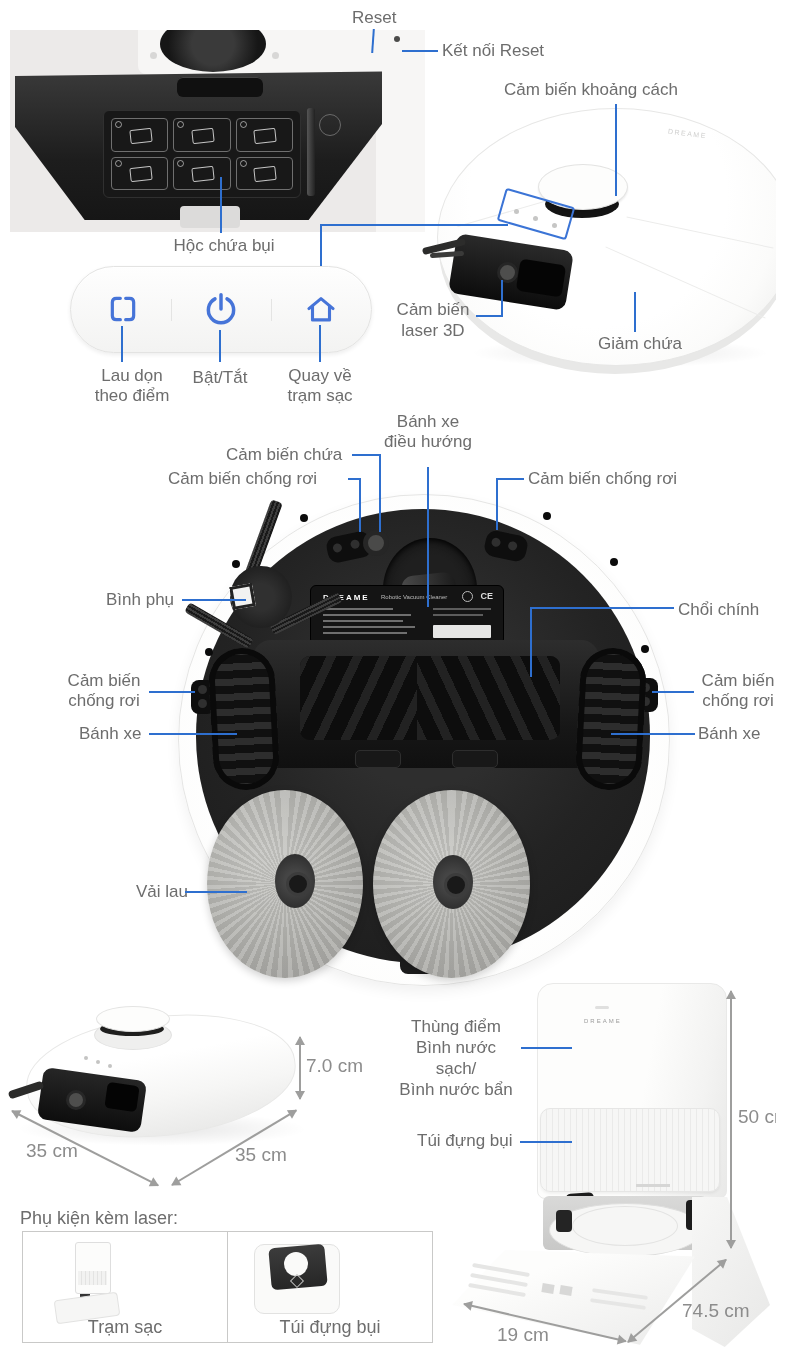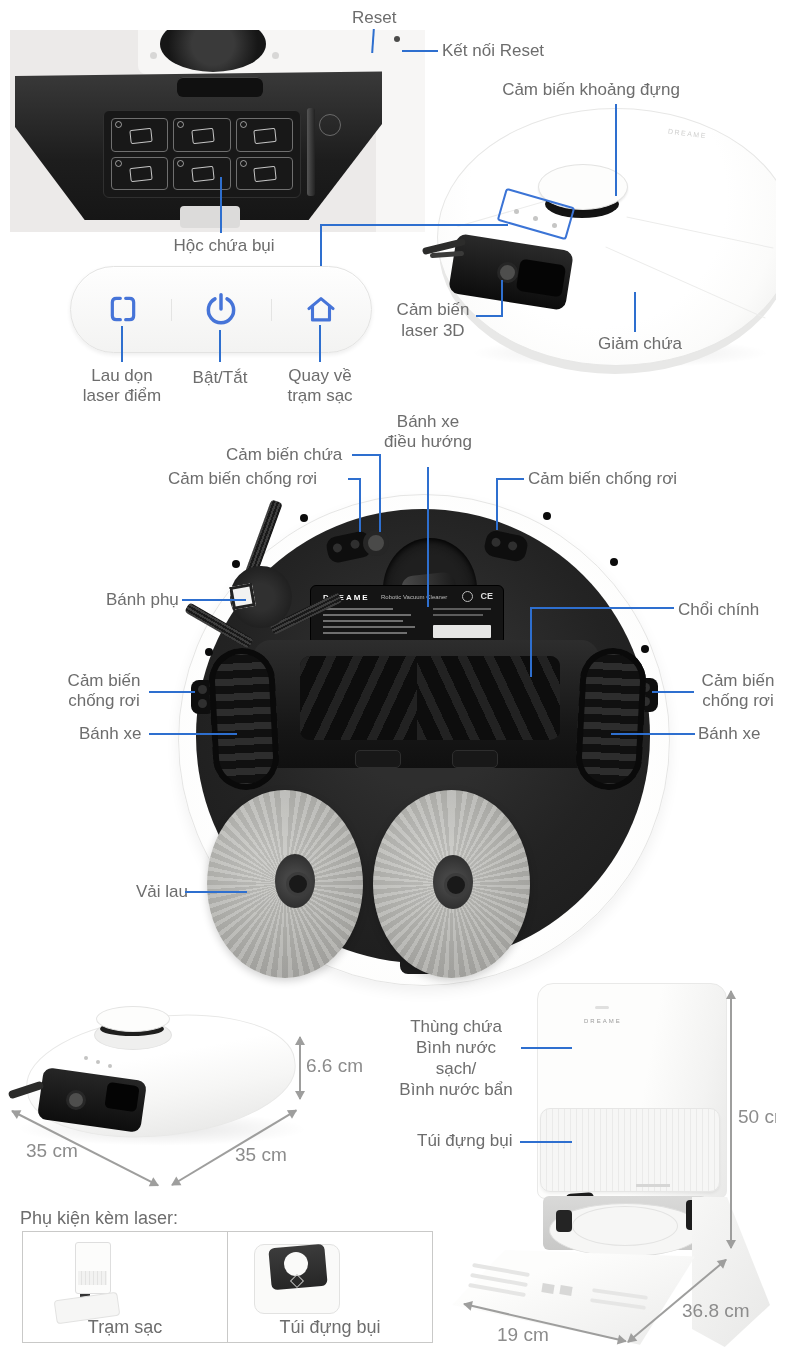--- a/index.html
+++ b/index.html
@@ -168,21 +168,21 @@
   <div class="dot" style="left:533px;top:216px;width:5px;height:5px;background:#c6c6c5"></div>
   <div class="dot" style="left:552px;top:223px;width:5px;height:5px;background:#c6c6c5"></div>
   <div class="bluebox" style="left:500px;top:197px;width:68px;height:30px;transform:rotate(16deg);border-radius:3px"></div>
   <div class="abs" style="left:452px;top:242px;width:118px;height:60px;transform:rotate(9deg);background:linear-gradient(180deg,#2a2a2a,#0c0c0c);border-radius:10px"></div>
   <div class="abs" style="left:518px;top:262px;width:46px;height:32px;transform:rotate(9deg);background:#050505;border-radius:6px"></div>
   <div class="dot" style="left:497px;top:262px;width:15px;height:15px;background:#4e4e4d;border:3px solid #262626"></div>
   <div class="abs" style="left:422px;top:243px;width:44px;height:7px;transform:rotate(-14deg);background:#2c2c2b;border-radius:4px"></div>
   <div class="abs" style="left:430px;top:252px;width:34px;height:5px;transform:rotate(-4deg);background:#3a3a39;border-radius:3px"></div>
   <div class="abs" style="left:786px;top:276px;width:14px;height:26px;transform:rotate(10deg);background:#1b1b1a;border-radius:3px"></div>
 
-  <div class="lbl c" style="left:496px;top:80px;width:190px">Cảm biến khoảng đựng</div>
+  <div class="lbl c" style="left:496px;top:80px;width:190px">Cảm biến khoảng cách</div>
   <div class="ln lnv" style="left:615px;top:104px;height:92px"></div>
 
   <div class="lbl c" style="left:386px;top:299px;width:94px;line-height:21px">
     <span>Cảm biến</span><br>
     <span>laser 3D</span>
   </div>
   <div class="ln lnh" style="left:476px;top:315px;width:27px"></div>
   <div class="ln lnv" style="left:501px;top:280px;height:37px"></div>
 
   <div class="lbl c" style="left:590px;top:334px;width:100px">Giảm chứa</div>
@@ -205,23 +205,23 @@
       <path d="M8.2 5.6 A8 8 0 1 0 15.8 5.6"></path>
     </svg>
     <svg class="abs" style="left:233px;top:26px" width="34" height="34" viewBox="0 0 24 24" fill="none" stroke="#4674d8" stroke-width="2.2" stroke-linecap="round" stroke-linejoin="round">
       <path d="M3.5 11 L12 4 L20.5 11"></path>
       <path d="M6 9.2 V19 H18 V9.2"></path>
     </svg>
   </div>
   <div class="ln lnv" style="left:121px;top:326px;height:36px"></div>
   <div class="ln lnv" style="left:219px;top:330px;height:32px"></div>
   <div class="ln lnv" style="left:319px;top:325px;height:37px"></div>
-  <div class="lbl c" style="left:66px;top:366px;width:112px">
+  <div class="lbl c" style="left:76px;top:366px;width:112px">
     <span>Lau dọn</span><br>
-    <span>laser điểm</span>
+    <span>theo điểm</span>
   </div>
   <div class="lbl c" style="left:180px;top:368px;width:80px">Bật/Tắt</div>
   <div class="lbl c" style="left:266px;top:366px;width:108px">
     <span>Quay về</span><br>
     <span>trạm sạc</span>
   </div>
 
   <div class="ring"></div>
   <div class="chassis"></div>
 
@@ -309,21 +309,21 @@
   <div class="ln lnv" style="left:379px;top:454px;height:78px"></div>
 
   <div class="lbl" style="left:168px;top:469px">Cảm biến chống rơi</div>
   <div class="ln lnh" style="left:348px;top:478px;width:13px"></div>
   <div class="ln lnv" style="left:359px;top:478px;height:54px"></div>
 
   <div class="lbl" style="left:528px;top:469px">Cảm biến chống rơi</div>
   <div class="ln lnh" style="left:496px;top:478px;width:28px"></div>
   <div class="ln lnv" style="left:496px;top:478px;height:52px"></div>
 
-  <div class="lbl" style="left:106px;top:590px">Bánh phụ</div>
+  <div class="lbl" style="left:106px;top:590px">Bình phụ</div>
   <div class="ln lnh" style="left:182px;top:599px;width:64px"></div>
 
   <div class="lbl" style="left:678px;top:600px">Chổi chính</div>
   <div class="ln lnh" style="left:530px;top:607px;width:144px"></div>
   <div class="ln lnv" style="left:530px;top:607px;height:70px"></div>
 
   <div class="lbl c" style="left:60px;top:671px;width:88px">
     <span>Cảm biến</span><br>
     <span>chống rơi</span>
   </div>
@@ -351,21 +351,21 @@
   <div class="abs" style="left:96px;top:1006px;width:72px;height:24px;border-radius:50%;background:#fdfdfc;border:1px solid #e4e4e3"></div>
   <div class="dot" style="left:84px;top:1056px;width:4px;height:4px;background:#c4c4c3"></div>
   <div class="dot" style="left:96px;top:1060px;width:4px;height:4px;background:#c4c4c3"></div>
   <div class="dot" style="left:108px;top:1064px;width:4px;height:4px;background:#c4c4c3"></div>
   <div class="abs" style="left:40px;top:1074px;width:104px;height:52px;transform:rotate(8deg);background:linear-gradient(180deg,#262626,#0d0d0d);border-radius:9px"></div>
   <div class="abs" style="left:106px;top:1084px;width:32px;height:26px;transform:rotate(8deg);background:#040404;border-radius:5px"></div>
   <div class="dot" style="left:66px;top:1090px;width:14px;height:14px;background:#4e4e4d;border:3px solid #272727"></div>
   <div class="abs" style="left:8px;top:1086px;width:36px;height:8px;transform:rotate(-18deg);background:#2b2b2a;border-radius:4px"></div>
 
   <div class="dim" style="left:300px;top:1036px;width:62px;transform:rotate(90deg)"></div>
-  <div class="dimtxt" style="left:306px;top:1055px">6.6 cm</div>
+  <div class="dimtxt" style="left:306px;top:1055px">7.0 cm</div>
   <div class="dim" style="left:12px;top:1110px;width:164px;transform:rotate(27deg)"></div>
   <div class="dimtxt" style="left:26px;top:1140px">35 cm</div>
   <div class="dim" style="left:172px;top:1184px;width:145px;transform:rotate(-31deg)"></div>
   <div class="dimtxt" style="left:235px;top:1144px">35 cm</div>
 
   <div class="tower"></div>
   <div class="abs" style="left:595px;top:1006px;width:14px;height:3px;background:#e0e0df;border-radius:2px"></div>
   <div class="tinytxt" style="left:584px;top:1018px;font-size:6px">DREAME</div>
   <div class="ribs"></div>
   <div class="abs" style="left:636px;top:1184px;width:34px;height:3px;background:#d6d6d5"></div>
@@ -379,33 +379,33 @@
   <div class="ramp"></div>
   <div class="groove" style="left:472px;top:1268px;width:58px;transform:rotate(10deg)"></div>
   <div class="groove" style="left:470px;top:1278px;width:58px;transform:rotate(10deg)"></div>
   <div class="groove" style="left:468px;top:1288px;width:58px;transform:rotate(10deg)"></div>
   <div class="groove" style="left:592px;top:1292px;width:56px;transform:rotate(8deg)"></div>
   <div class="groove" style="left:590px;top:1302px;width:56px;transform:rotate(8deg)"></div>
   <div class="abs" style="left:542px;top:1284px;width:12px;height:9px;background:#d8d8d7;transform:rotate(9deg)"></div>
   <div class="abs" style="left:560px;top:1286px;width:12px;height:9px;background:#d8d8d7;transform:rotate(9deg)"></div>
 
   <div class="lbl c" style="left:394px;top:1016px;width:124px;line-height:21px">
-    <span>Thùng chứa</span><br>
+    <span>Thùng điểm</span><br>
     <span>Bình nước sạch/</span><br>
     <span>Bình nước bẩn</span>
   </div>
   <div class="ln lnh" style="left:521px;top:1047px;width:51px"></div>
 
   <div class="lbl" style="left:417px;top:1131px">Túi đựng bụi</div>
   <div class="ln lnh" style="left:520px;top:1141px;width:52px"></div>
 
   <div class="dim" style="left:731px;top:990px;width:257px;transform:rotate(90deg)"></div>
   <div class="dimtxt" style="left:738px;top:1106px">50 cm</div>
   <div class="dim" style="left:628px;top:1341px;width:128px;transform:rotate(-40deg)"></div>
-  <div class="dimtxt" style="left:682px;top:1300px">36.8 cm</div>
+  <div class="dimtxt" style="left:682px;top:1300px">74.5 cm</div>
   <div class="dim" style="left:464px;top:1303px;width:166px;transform:rotate(13deg)"></div>
   <div class="dimtxt" style="left:497px;top:1324px">19 cm</div>
 
   <div class="lbl" style="left:20px;top:1208px;font-size:18px">Phụ kiện kèm laser:</div>
   <div class="acc-table">
     <div class="acc-cell">
       <div class="abs" style="left:52px;top:10px;width:34px;height:50px;background:#fcfcfb;border:1px solid #dedede;border-radius:3px"></div>
       <div class="abs" style="left:55px;top:39px;width:29px;height:14px;background:repeating-linear-gradient(90deg,#f2f2f1 0 3px,#e3e3e2 3px 4px)"></div>
       <div class="abs" style="left:57px;top:62px;width:10px;height:6px;background:#333"></div>
       <div class="abs" style="left:32px;top:64px;width:62px;height:22px;transform:rotate(-8deg);background:#f6f6f5;border:1px solid #e2e2e1;border-radius:4px"></div>

